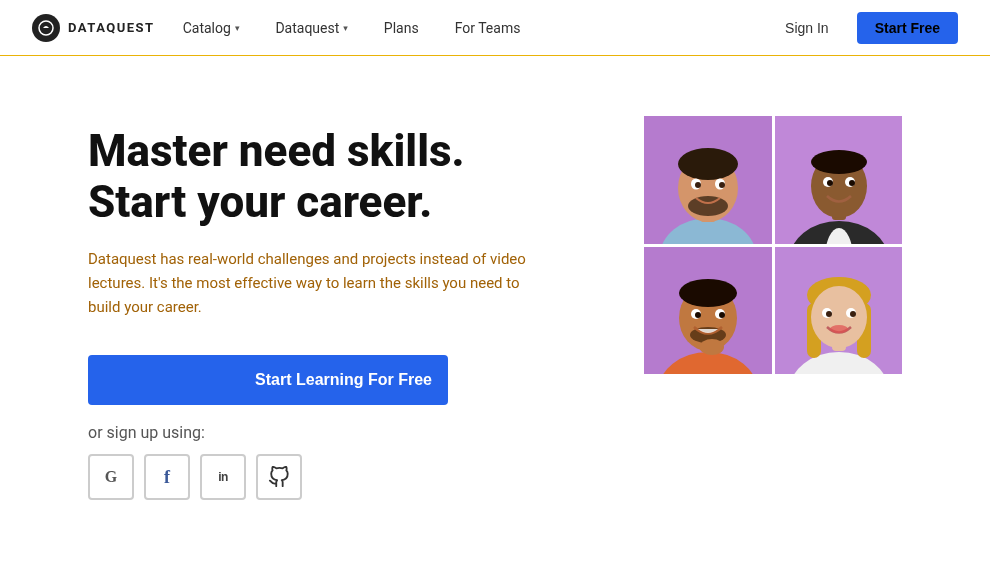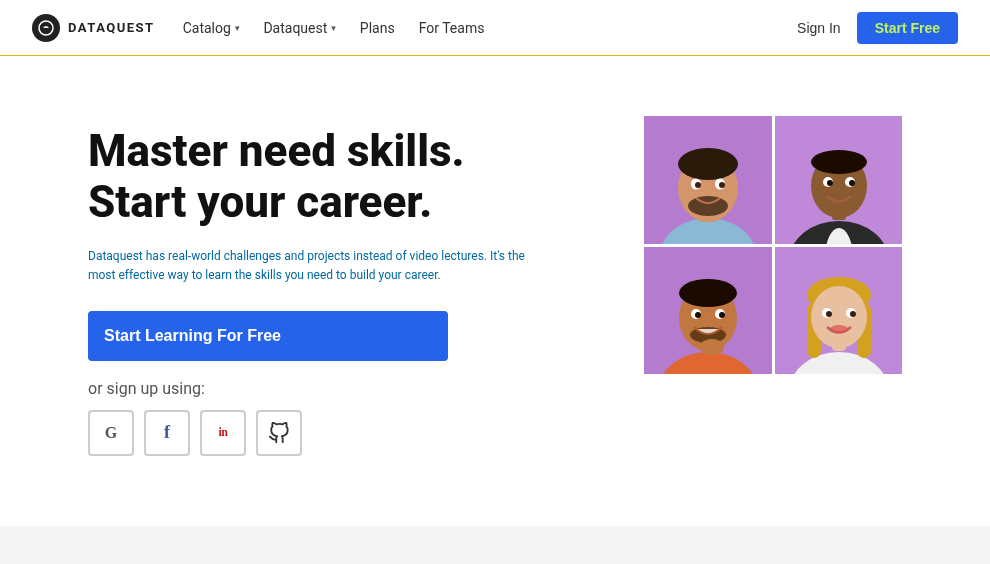--- a/index.html
+++ b/index.html
@@ -12,43 +12,43 @@
       background: #fff;
     }
     .nav-left { display: flex; align-items: center; gap: 28px; }
     .logo { display: flex; align-items: center; gap: 8px; text-decoration: none; color: #222; }
     .logo-icon {
       width: 28px; height: 28px; background: #222; border-radius: 50%;
       display: flex; align-items: center; justify-content: center;
       color: #fff; font-size: 10px; font-weight: bold;
     }
     .logo-text { font-size: 13px; font-weight: 700; letter-spacing: 1.5px; text-transform: uppercase; }
-    .nav-links { display: flex; align-items: center; gap: 24px; }
+    .nav-links { display: flex; align-items: center; gap: 36px; }
     .nav-link { font-size: 14px; color: #333; text-decoration: none; display: flex; align-items: center; gap: 4px; cursor: pointer; }
     .caret { font-size: 9px; color: #555; }
-    .nav-right { display: flex; align-items: center; gap: 16px; }
+    .nav-right { display: flex; align-items: center; gap: 28px; }
     .sign-in-btn {
       font-size: 14px; color: #333; background: none; border: none; cursor: pointer; font-weight: 500;
     }
     .start-free-btn {
-      background: #2563eb; color: #bef264; border: none; padding: 8px 18px;
+      background: #2563eb; color: #000000; border: none; padding: 8px 18px;
       font-size: 14px; font-weight: 600; border-radius: 4px; cursor: pointer;
     }
 
     
     .hero {
       display: flex; align-items: flex-start; justify-content: space-between;
       padding: 60px 88px 60px 88px; max-width: 990px; margin: 0 auto;
     }
     .hero-left { max-width: 450px; padding-top: 10px; }
     .hero-heading { font-size: 44px; font-weight: 800; line-height: 1.15; color: #111; margin-bottom: 20px; }
-    .hero-desc { font-size: 12px; color: #0369a1; line-height: 1.6; margin-bottom: 25px; }
+    .hero-desc { font-size: 15px; color: #a16207; line-height: 1.6; margin-bottom: 36px; }
     .start-learning-btn {
       display: block; width: 360px; background: #2563eb; color: #fff;
-      text-align: left; padding: 16px; font-size: 16px; font-weight: 600;
+      text-align: right; padding: 16px; font-size: 16px; font-weight: 600;
       border: none; border-radius: 4px; cursor: pointer; margin-bottom: 18px;
     }
     .or-signup { font-size: 16px; color: #555; margin-bottom: 12px; }
     .social-buttons { display: flex; gap: 10px; }
     .social-btn {
       width: 46px; height: 46px; border: 2px solid #ccc; background: #fff;
       border-radius: 4px; display: flex; align-items: center; justify-content: center;
       cursor: pointer; font-size: 18px; font-weight: bold; color: #333;
     }
 
@@ -106,21 +106,21 @@
     <h1 class="hero-heading">
       <span>Master need skills.</span><br>
       <span>Start your career.</span>
     </h1>
     <p class="hero-desc">Dataquest has real-world challenges and projects instead of video lectures. It's the most effective way to learn the skills you need to build your career.</p>
     <button class="start-learning-btn">Start Learning For Free</button>
     <p class="or-signup">or sign up using:</p>
     <div class="social-buttons">
       <button class="social-btn" style="font-family: serif; font-style: normal; font-size:16px; font-weight:bold; color:#555;">G</button>
       <button class="social-btn" style="font-size:18px; font-weight:bold; color:#3b5998; font-family:serif;">f</button>
-      <button class="social-btn" style="font-size:12px; font-weight:bold; color:#b91c1c; letter-spacing:-0.5px;font-family:Liberation Serif, serif;">in</button>
+      <button class="social-btn" style="font-size:12px; font-weight:bold; color:#404040; letter-spacing:-0.5px;">in</button>
       <button class="social-btn" style="font-size:20px; color:#333;">
 
         <svg width="22" height="22" viewBox="0 0 24 24" fill="none" stroke="#333" stroke-width="2" stroke-linecap="round" stroke-linejoin="round">
           <path d="M9 19c-5 1.5-5-2.5-7-3m14 6v-3.87a3.37 3.37 0 0 0-.94-2.61c3.14-.35 6.44-1.54 6.44-7A5.44 5.44 0 0 0 20 4.77 5.07 5.07 0 0 0 19.91 1S18.73.65 16 2.48a13.38 13.38 0 0 0-7 0C6.27.65 5.09 1 5.09 1A5.07 5.07 0 0 0 5 4.77a5.44 5.44 0 0 0-1.5 3.78c0 5.42 3.3 6.61 6.44 7A3.37 3.37 0 0 0 9 18.13V22"></path>
         </svg>
       </button>
     </div>
   </div>
 
   <div class="hero-right">

